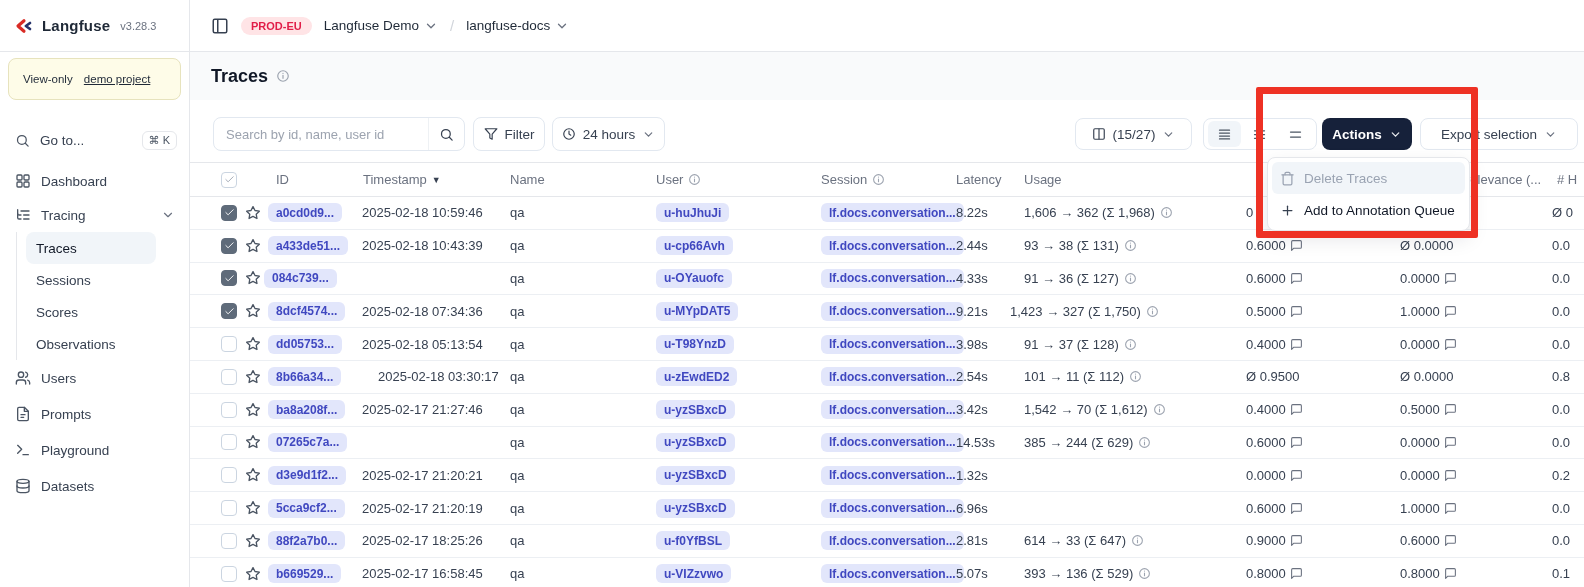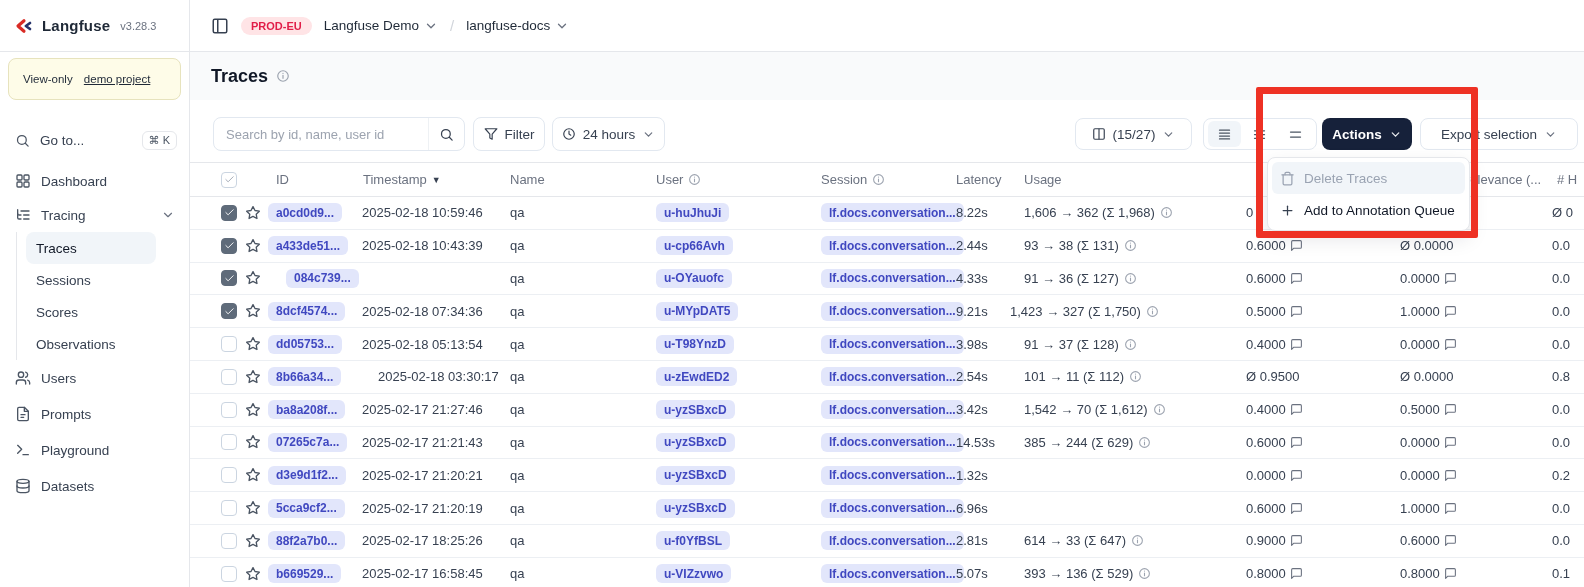--- a/index.html
+++ b/index.html
@@ -426,21 +426,21 @@
               <svg class="" viewBox="0 0 24 24" fill="none" stroke="currentColor" stroke-width="2" stroke-linecap="round" stroke-linejoin="round">
                 <polyline points="20 6 9 17 4 12"></polyline>
               </svg>
             </span>
           </span>
           <span class="cell" style="left:55px">
             <svg class="star" viewBox="0 0 24 24" fill="none" stroke="currentColor" stroke-width="2" stroke-linecap="round" stroke-linejoin="round">
               <polygon points="12 2.5 15 8.3 21.5 9.3 16.8 13.8 17.9 20.2 12 17.2 6.1 20.2 7.2 13.8 2.5 9.3 9 8.3 12 2.5"></polygon>
             </svg>
           </span>
-          <span class="cell" style="left:96px">
+          <span class="cell" style="left:74px">
             <span class="badge">084c739...</span>
           </span>
           <span class="cell" style="left:320px">qa</span>
           <span class="cell" style="left:466px">
             <span class="badge">u-OYauofc</span>
           </span>
           <span class="cell" style="left:631px">
             <span class="badge">lf.docs.conversation...</span>
           </span>
           <span class="cell" style="left:766px">4.33s</span>
@@ -651,21 +651,20 @@
             <span class="chk"></span>
           </span>
           <span class="cell" style="left:55px">
             <svg class="star" viewBox="0 0 24 24" fill="none" stroke="currentColor" stroke-width="2" stroke-linecap="round" stroke-linejoin="round">
               <polygon points="12 2.5 15 8.3 21.5 9.3 16.8 13.8 17.9 20.2 12 17.2 6.1 20.2 7.2 13.8 2.5 9.3 9 8.3 12 2.5"></polygon>
             </svg>
           </span>
           <span class="cell" style="left:78px">
             <span class="badge">07265c7a...</span>
           </span>
-          <span class="cell" style="left:172px">2025-02-17 21:21:43</span>
           <span class="cell" style="left:320px">qa</span>
           <span class="cell" style="left:466px">
             <span class="badge">u-yzSBxcD</span>
           </span>
           <span class="cell" style="left:631px">
             <span class="badge">lf.docs.conversation...</span>
           </span>
           <span class="cell" style="left:766px">14.53s</span>
           <span class="cell" style="left:834px">
             <span>385 → 244 (Σ 629)</span>

